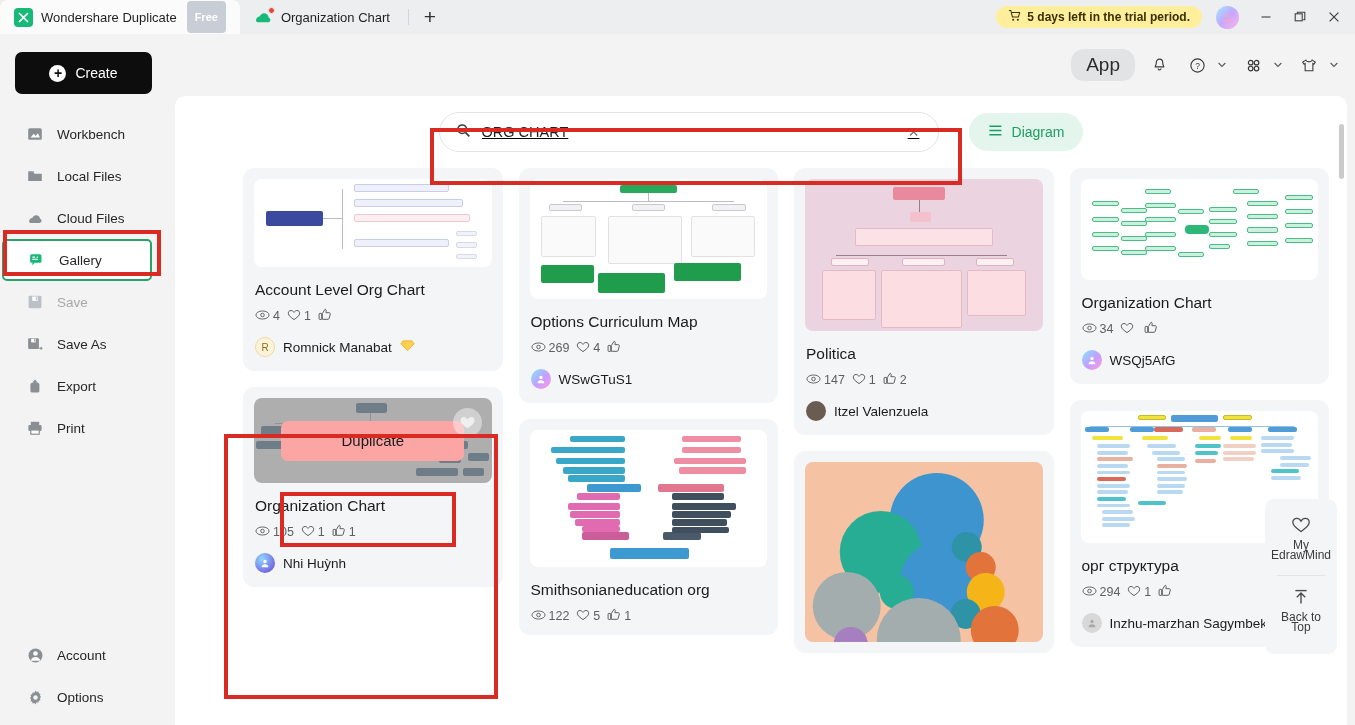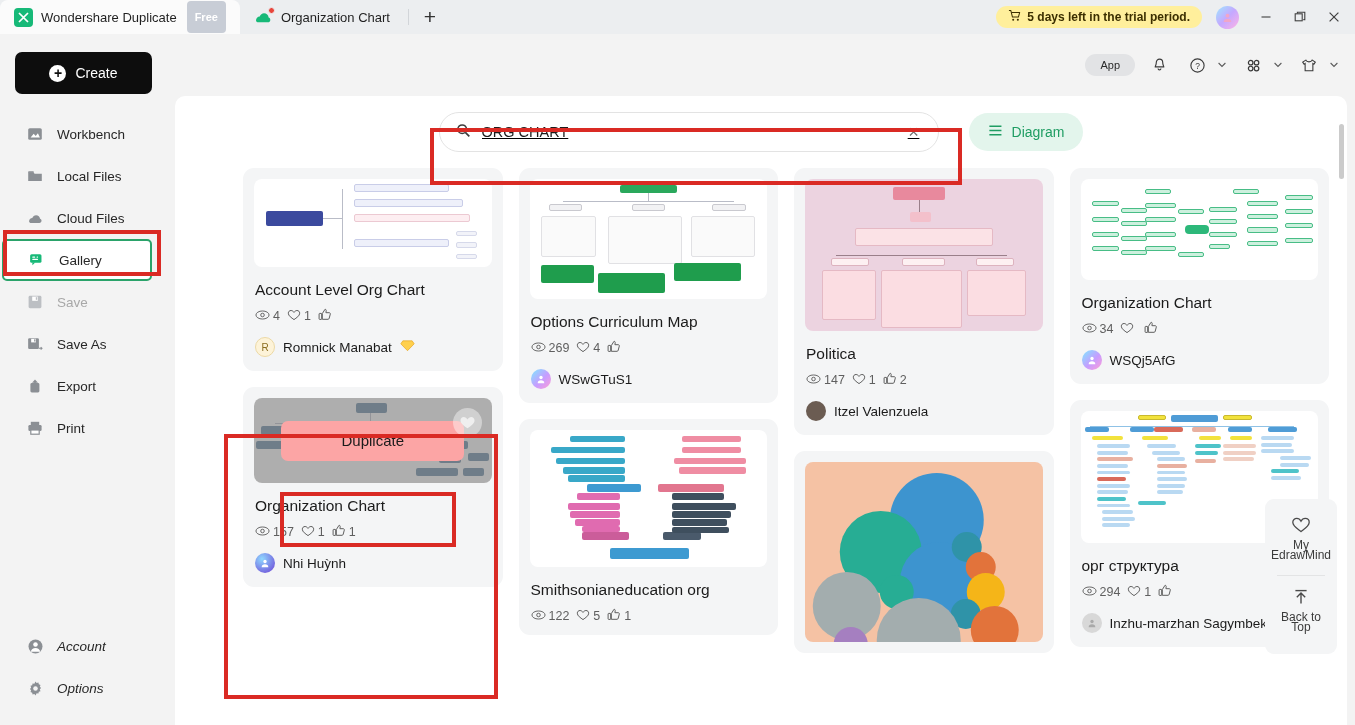--- a/index.html
+++ b/index.html
@@ -55,21 +55,21 @@
     color: #404040;
   }
   
   .apptoolbar {
     position: absolute; top: 34px; left: 0; width: 1355px; height: 62px;
     background: #f3f3f3; display: flex; align-items: center; justify-content: flex-end;
     padding-right: 14px; gap: 4px;
   }
   .app-pill {
     background: #e2e3e5; border-radius: 13px; padding: 5px 15px;
-    font-size: 11px; color: #2b2b2b;
+    font-size: 19px; color: #2b2b2b;
   }
   .tb-icon {
     width: 28px; height: 28px; display: flex; align-items: center; justify-content: center;
     color: #3a3a3a; margin-left: 6px;
   }
   .caret { width: 14px; height: 28px; display: flex; align-items: center; justify-content: center;
     color: #5a5a5a; font-size: 8px; }
   
   .sidebar {
     position: absolute; top: 34px; left: 0; width: 167px; height: 691px;
@@ -89,21 +89,21 @@
   .nav-item {
     height: 42px; display: flex; align-items: center; gap: 13px; padding-left: 26px;
     font-size: 13.5px; color: #272727; position: relative;
   }
   .nav-item.disabled { color: #a8a8a8; }
   .nav-item.active-box {
     background: #fff; border: 2px solid #2aa36a; border-radius: 5px;
     width: 150px; margin-left: 2px; padding-left: 24px;
   }
   .nav-icon { width: 18px; height: 18px; display: flex; align-items: center; justify-content: center; }
-  .sb-bottom { position: absolute; bottom: 16px; left: 0; width: 167px; font-style: italic; }
+  .sb-bottom { position: absolute; bottom: 7px; left: 0; width: 167px; }
   
   .content {
     position: absolute; top: 96px; left: 175px; width: 1172px; height: 629px;
     background: #fff; border-radius: 10px 10px 0 0; overflow: hidden;
   }
   .searchrow {
     height: 72px; display: flex; align-items: center; justify-content: center; gap: 30px;
     position: relative;
   }
   .searchwrap { position: relative; text-decoration: underline; }
@@ -509,21 +509,21 @@
             </svg>
         </div>
       </div>
       <div class="card-title">Organization Chart</div>
       <div class="stats">
         <span class="stat">
           <span><svg width="15" height="12" viewBox="0 0 16 12">
                 <ellipse cx="8" cy="6" rx="7" ry="4.3" fill="none" stroke="#5f5f5f" stroke-width="1"></ellipse>
                 <circle cx="8" cy="6" r="1.9" fill="none" stroke="#5f5f5f" stroke-width="1"></circle>
               </svg></span>
-          <span>157</span>
+          <span>105</span>
         </span>
         <span class="stat">
           <span><svg width="14" height="12" viewBox="0 0 14 12">
                 <path d="M7 10.6C4.6 8.8 1.3 6.9 1.3 4.2 1.3 2.6 2.5 1.5 4 1.5c1.2 0 2.3.8 3 1.9.7-1.1 1.8-1.9 3-1.9 1.5 0 2.7 1.1 2.7 2.7 0 2.7-3.3 4.6-5.7 6.4z" fill="none" stroke="#5f5f5f" stroke-width="1"></path>
               </svg></span>
           <span>1</span>
         </span>
         <span class="stat">
           <span><svg width="14" height="13" viewBox="0 0 14 13">
                 <path d="M4.3 5.6L7 1.3c.9 0 1.3.6 1.2 1.4l-.3 2h3.3c.8 0 1.3.7 1.1 1.4l-1.1 4.2c-.1.6-.6 1-1.2 1H4.3z" fill="none" stroke="#5f5f5f" stroke-width="1"></path>

